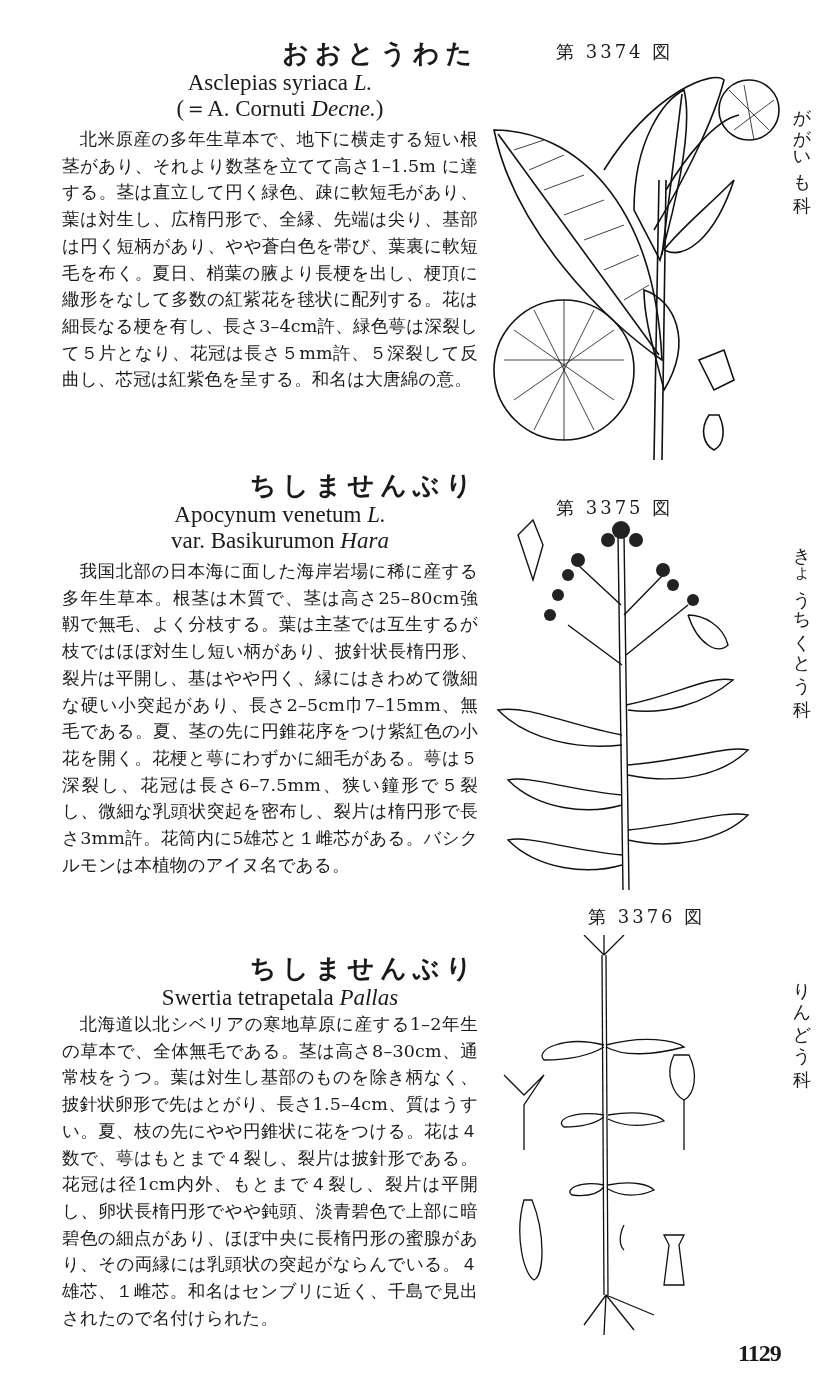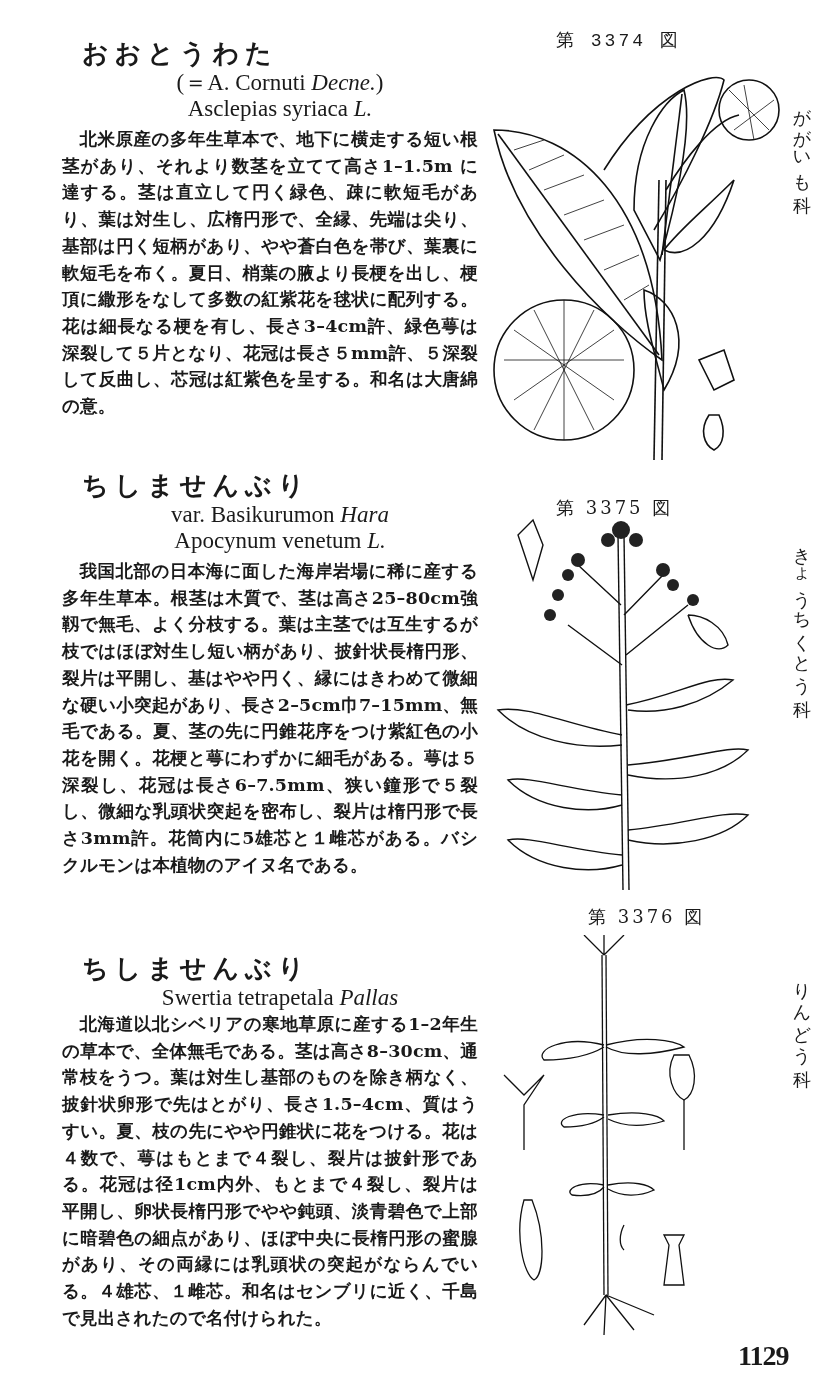--- a/index.html
+++ b/index.html
@@ -1,45 +1,45 @@
 <!DOCTYPE html>
 <html><head>
 <meta charset="utf-8">
 <style>
   html, body { margin: 0; padding: 0; background: #ffffff; }
   body { width: 840px; height: 1400px; position: relative; overflow: hidden; color: #1a1a1a; font-family: "DejaVu Serif", serif; }
   .entry { position: absolute; left: 62px; width: 416px; }
-  .jp-title { text-align: left; font-family: "DejaVu Sans", sans-serif; font-weight: bold; font-size: 26px; letter-spacing: 6px; line-height: 34px; margin-left: 20px; }
+  .jp-title { text-align: right; font-family: "DejaVu Sans", sans-serif; font-weight: bold; font-size: 26px; letter-spacing: 6px; line-height: 34px; margin-left: 20px; }
   .sci { text-align: center; font-family: "Liberation Serif", serif; font-size: 23px; line-height: 26px; margin-left: 20px; }
   .sci i { font-style: italic; }
   .body-text { font-family: "DejaVu Serif", serif; font-size: 17.5px; line-height: 26.7px; text-align: justify; margin-top: 4px; letter-spacing: 0.2px; }
-  .body-text p { margin: 0; text-indent: 1em; font-weight: bold; }
+  .body-text p { margin: 0; text-indent: 1em; }
   .fig-label { position: absolute; font-family: "DejaVu Serif", serif; font-size: 18px; letter-spacing: 3px; }
   .family { position: absolute; writing-mode: vertical-rl; font-family: "DejaVu Serif", serif; font-size: 18px; letter-spacing: 1px; }
   .illus { position: absolute; }
-  .page-num { position: absolute; left: 738px; top: 1340px; font-family: "Liberation Serif", serif; font-weight: bold; font-size: 28px; letter-spacing: -1px; }
+  .page-num { position: absolute; left: 738px; top: 1340px; font-family: "Liberation Serif", serif; font-weight: bold; font-size: 24px; letter-spacing: -1px; }
 </style>
 </head>
 <body>
 
 <div class="entry" style="top:36px;">
   <div class="jp-title">おおとうわた</div>
   <div class="sci">
+    <span>Asclepias syriaca</span>
+    <i>L.</i>
+  </div>
+  <div class="sci">
     <span>(＝A. Cornuti</span>
     <i>Decne.</i><span>)</span>
-  </div>
-  <div class="sci">
-    <span>Asclepias syriaca</span>
-    <i>L.</i>
   </div>
   <div class="body-text">
     <p>北米原産の多年生草本で、地下に横走する短い根茎があり、それより数茎を立てて高さ1–1.5m に達する。茎は直立して円く緑色、疎に軟短毛があり、葉は対生し、広楕円形で、全縁、先端は尖り、基部は円く短柄があり、やや蒼白色を帯び、葉裏に軟短毛を布く。夏日、梢葉の腋より長梗を出し、梗頂に繖形をなして多数の紅紫花を毬状に配列する。花は細長なる梗を有し、長さ3–4cm許、緑色萼は深裂して５片となり、花冠は長さ５mm許、５深裂して反曲し、芯冠は紅紫色を呈する。和名は大唐綿の意。</p>
   </div>
 </div>
-<div class="fig-label" style="left:556px; top:28px;font-family:Liberation Mono, monospace;">第 3374 図</div>
+<div class="fig-label" style="left:556px; top:40px;">第 3374 図</div>
 <div class="family" style="left:790px; top:96px;">ががいも科</div>
 
 <svg class="illus" style="left:484px; top:60px;" width="300" height="400" viewBox="0 0 300 400">
   <g fill="none" stroke="#111" stroke-width="1.6">
     <path d="M170 400 L175 120"></path>
     <path d="M178 400 L182 120"></path>
     <path d="M10 70 C 90 70, 170 140, 178 300 C 120 260, 30 170, 10 70 Z"></path>
     <path d="M14 74 L 175 295"></path>
     <path d="M150 150 C 150 80, 180 40, 200 30 C 210 70, 190 150, 176 200 Z"></path>
     <path d="M198 34 L 178 195"></path>
@@ -55,26 +55,26 @@
   <g stroke="#111" stroke-width="0.8">
     <path d="M30 90 L 60 80 M45 110 L 80 95 M60 130 L 100 115 M80 155 L 120 140 M100 180 L 140 165 M120 210 L 155 195 M140 240 L 165 225"></path>
     <path d="M20 300 L 140 300 M30 270 L 130 340 M50 250 L 110 370 M80 240 L 80 380 M110 250 L 50 370 M130 270 L 30 340"></path>
     <path d="M245 30 L 285 70 M250 70 L 290 40 M260 25 L 270 80"></path>
   </g>
 </svg>
 
 <div class="entry" style="top:468px;">
   <div class="jp-title">ちしませんぶり</div>
   <div class="sci">
+    <span>Apocynum venetum</span>
+    <i>L.</i>
+  </div>
+  <div class="sci">
     <span>var. Basikurumon</span>
     <i>Hara</i>
-  </div>
-  <div class="sci">
-    <span>Apocynum venetum</span>
-    <i>L.</i>
   </div>
   <div class="body-text">
     <p>我国北部の日本海に面した海岸岩場に稀に産する多年生草本。根茎は木質で、茎は高さ25–80cm強靱で無毛、よく分枝する。葉は主茎では互生するが枝ではほぼ対生し短い柄があり、披針状長楕円形、裂片は平開し、基はやや円く、縁にはきわめて微細な硬い小突起があり、長さ2–5cm巾7–15mm、無毛である。夏、茎の先に円錐花序をつけ紫紅色の小花を開く。花梗と萼にわずかに細毛がある。萼は５深裂し、花冠は長さ6–7.5mm、狭い鐘形で５裂し、微細な乳頭状突起を密布し、裂片は楕円形で長さ3mm許。花筒内に5雄芯と１雌芯がある。バシクルモンは本植物のアイヌ名である。</p>
   </div>
 </div>
 <div class="fig-label" style="left:556px; top:496px;">第 3375 図</div>
 <div class="family" style="left:790px; top:535px;">きょうちくとう科</div>
 
 <svg class="illus" style="left:488px; top:505px;" width="280" height="385" viewBox="0 0 280 385">
   <g fill="none" stroke="#111" stroke-width="1.4">

